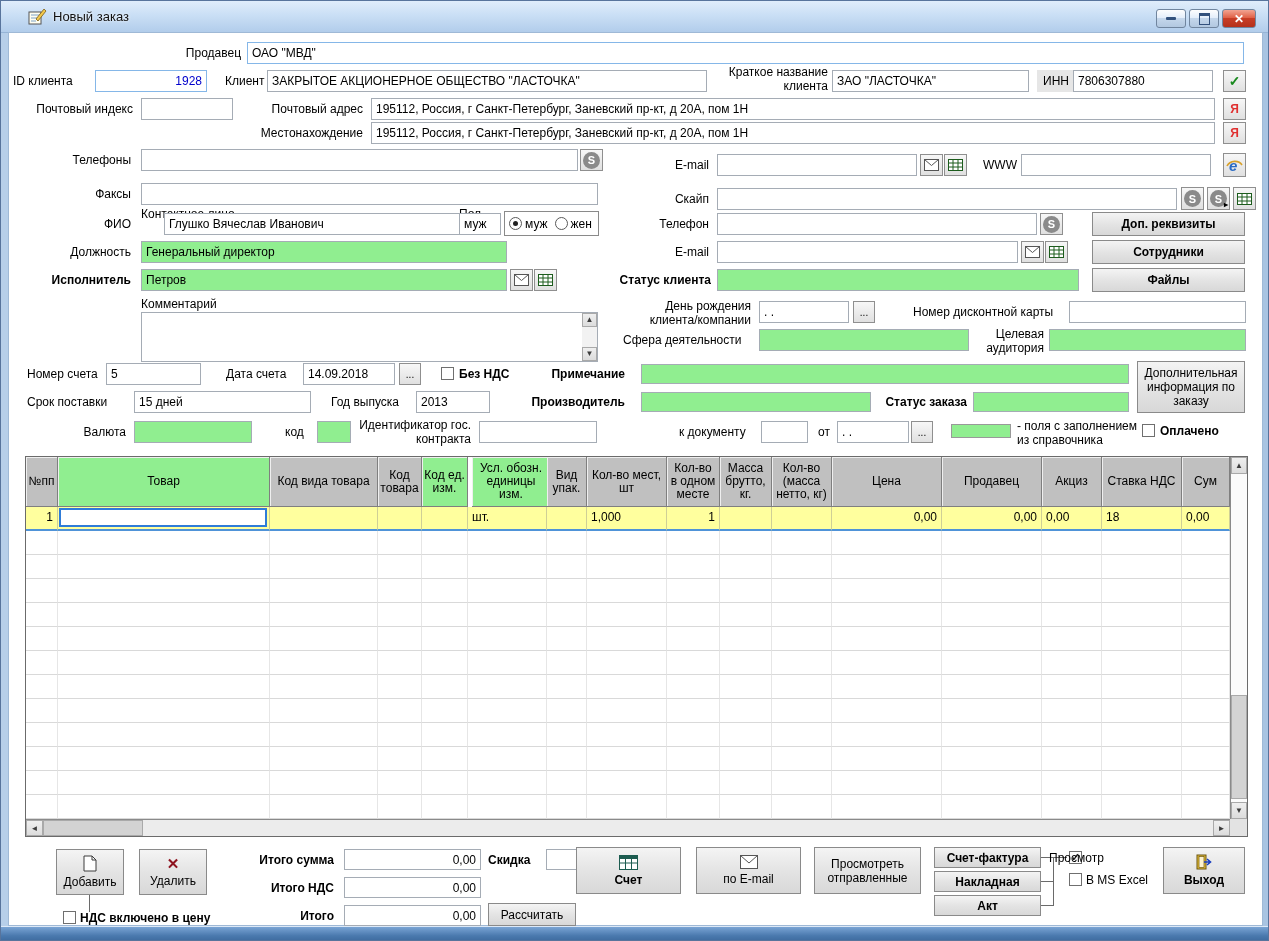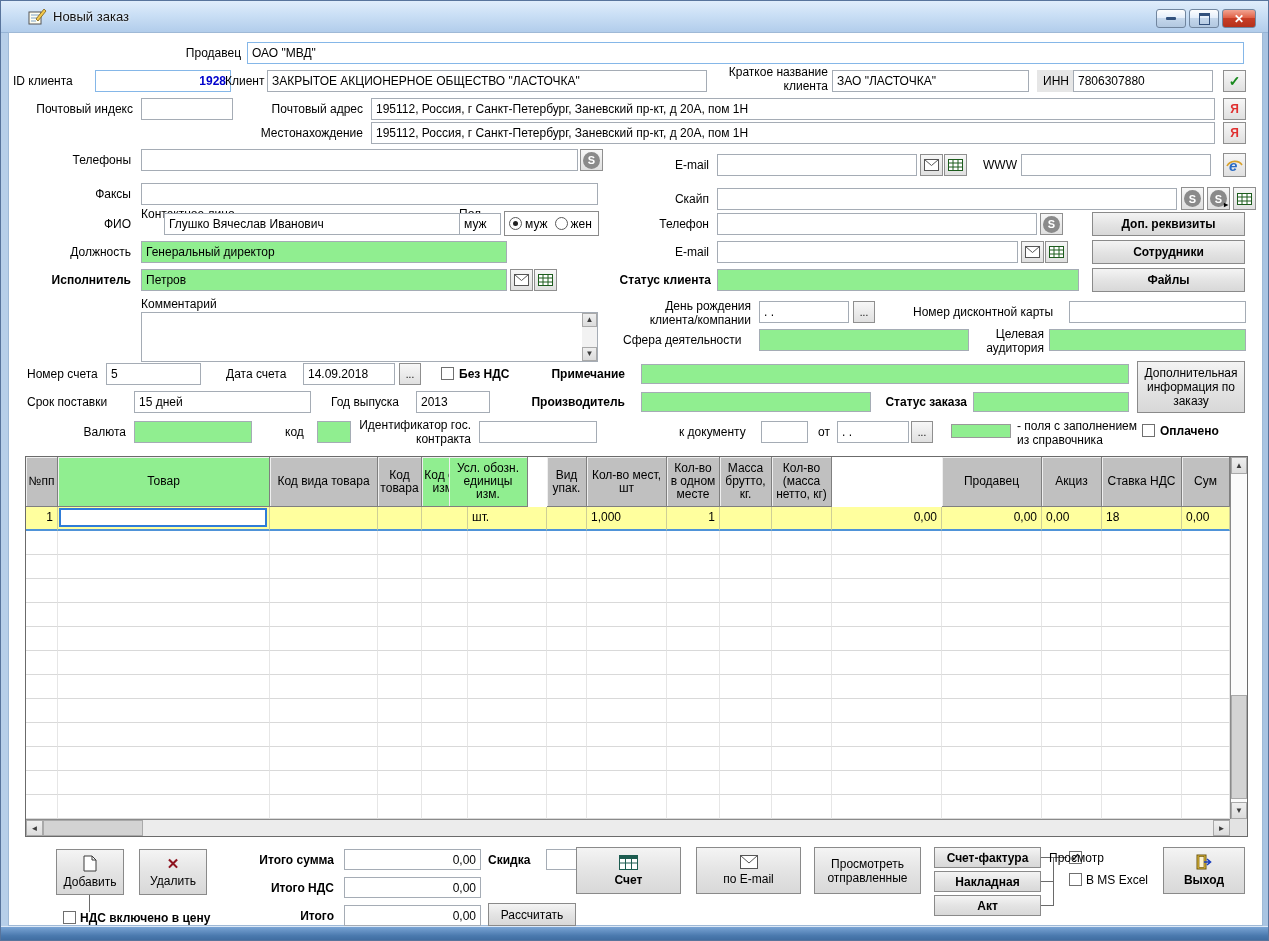--- a/index.html
+++ b/index.html
@@ -75,21 +75,21 @@
       <span>✕</span>
     </div>
   </div>
 
   <div id="content"></div>
 
   <div class="lbl r" style="left:140px;top:45px;width:100px;">Продавец</div>
   <div class="fld bl" style="left:246px;top:41px;width:997px;">ОАО "МВД"</div>
 
   <div class="lbl" style="left:12px;top:73px;">ID клиента</div>
-  <div class="fld bl num" style="left:94px;top:69px;width:136px;color:#0000cc;font-weight:bold;">1928</div>
+  <div class="fld bl num" style="left:94px;top:69px;width:112px;color:#0000cc;">1928</div>
   <div class="lbl" style="left:224px;top:73px;">Клиент</div>
   <div class="fld" style="left:266px;top:69px;width:440px;">ЗАКРЫТОЕ АКЦИОНЕРНОЕ ОБЩЕСТВО "ЛАСТОЧКА"</div>
   <div class="lbl r pre" style="left:677px;top:64px;width:150px;">Краткое название
 клиента</div>
   <div class="fld" style="left:831px;top:69px;width:197px;">ЗАО "ЛАСТОЧКА"</div>
   <div class="lbl" style="left:1036px;top:69px;background:#e6e6e6;padding:4px 6px;line-height:14px;top:69px;">ИНН</div>
   <div class="fld" style="left:1072px;top:69px;width:140px;">7806307880</div>
   <div class="ibtn" style="left:1222px;top:69px;">
     <span style="color:#18891d;font-size:14px;">✓</span>
   </div>
@@ -354,21 +354,21 @@
         <div class="ce" style="left: 396px; top: 122px; width: 46px;"></div>
         <div class="ce" style="left: 396px; top: 146px; width: 46px;"></div>
         <div class="ce" style="left: 396px; top: 170px; width: 46px;"></div>
         <div class="ce" style="left: 396px; top: 194px; width: 46px;"></div>
         <div class="ce" style="left: 396px; top: 218px; width: 46px;"></div>
         <div class="ce" style="left: 396px; top: 242px; width: 46px;"></div>
         <div class="ce" style="left: 396px; top: 266px; width: 46px;"></div>
         <div class="ce" style="left: 396px; top: 290px; width: 46px;"></div>
         <div class="ce" style="left: 396px; top: 314px; width: 46px;"></div>
         <div class="ce" style="left: 396px; top: 338px; width: 46px;"></div>
-        <div class="th th-g" style="left: 423px; width: 79px;">Усл. обозн.
+        <div class="th th-g" style="left: 446px; width: 79px;">Усл. обозн.
 единицы
 изм.</div>
         <div class="c1" style="left: 442px; width: 79px; text-align: left;">шт.</div>
         <div class="ce" style="left: 442px; top: 74px; width: 79px;"></div>
         <div class="ce" style="left: 442px; top: 98px; width: 79px;"></div>
         <div class="ce" style="left: 442px; top: 122px; width: 79px;"></div>
         <div class="ce" style="left: 442px; top: 146px; width: 79px;"></div>
         <div class="ce" style="left: 442px; top: 170px; width: 79px;"></div>
         <div class="ce" style="left: 442px; top: 194px; width: 79px;"></div>
         <div class="ce" style="left: 442px; top: 218px; width: 79px;"></div>
@@ -448,20 +448,21 @@
         <div class="ce" style="left: 746px; top: 122px; width: 60px;"></div>
         <div class="ce" style="left: 746px; top: 146px; width: 60px;"></div>
         <div class="ce" style="left: 746px; top: 170px; width: 60px;"></div>
         <div class="ce" style="left: 746px; top: 194px; width: 60px;"></div>
         <div class="ce" style="left: 746px; top: 218px; width: 60px;"></div>
         <div class="ce" style="left: 746px; top: 242px; width: 60px;"></div>
         <div class="ce" style="left: 746px; top: 266px; width: 60px;"></div>
         <div class="ce" style="left: 746px; top: 290px; width: 60px;"></div>
         <div class="ce" style="left: 746px; top: 314px; width: 60px;"></div>
         <div class="ce" style="left: 746px; top: 338px; width: 60px;"></div>
+        <div class="th th-gr" style="left: 806px; width: 110px;">Цена</div>
         <div class="c1" style="left: 806px; width: 110px; text-align: right;">0,00</div>
         <div class="ce" style="left: 806px; top: 74px; width: 110px;"></div>
         <div class="ce" style="left: 806px; top: 98px; width: 110px;"></div>
         <div class="ce" style="left: 806px; top: 122px; width: 110px;"></div>
         <div class="ce" style="left: 806px; top: 146px; width: 110px;"></div>
         <div class="ce" style="left: 806px; top: 170px; width: 110px;"></div>
         <div class="ce" style="left: 806px; top: 194px; width: 110px;"></div>
         <div class="ce" style="left: 806px; top: 218px; width: 110px;"></div>
         <div class="ce" style="left: 806px; top: 242px; width: 110px;"></div>
         <div class="ce" style="left: 806px; top: 266px; width: 110px;"></div>

